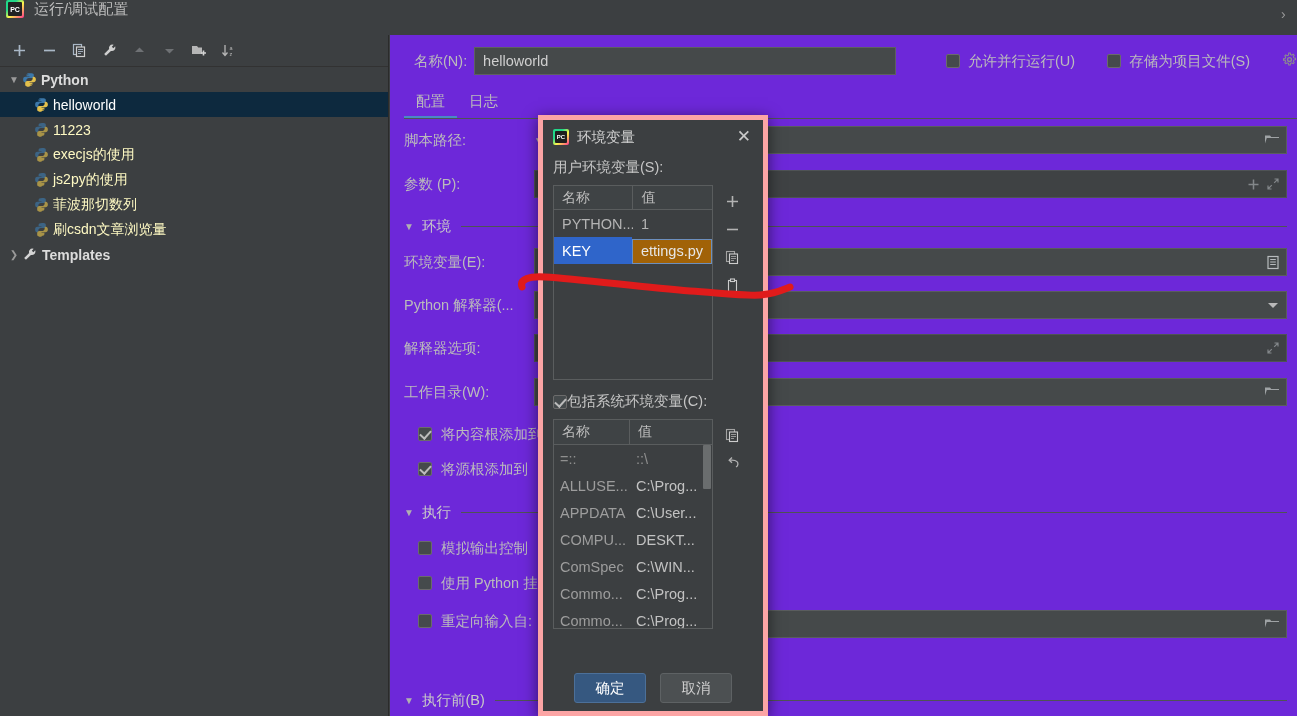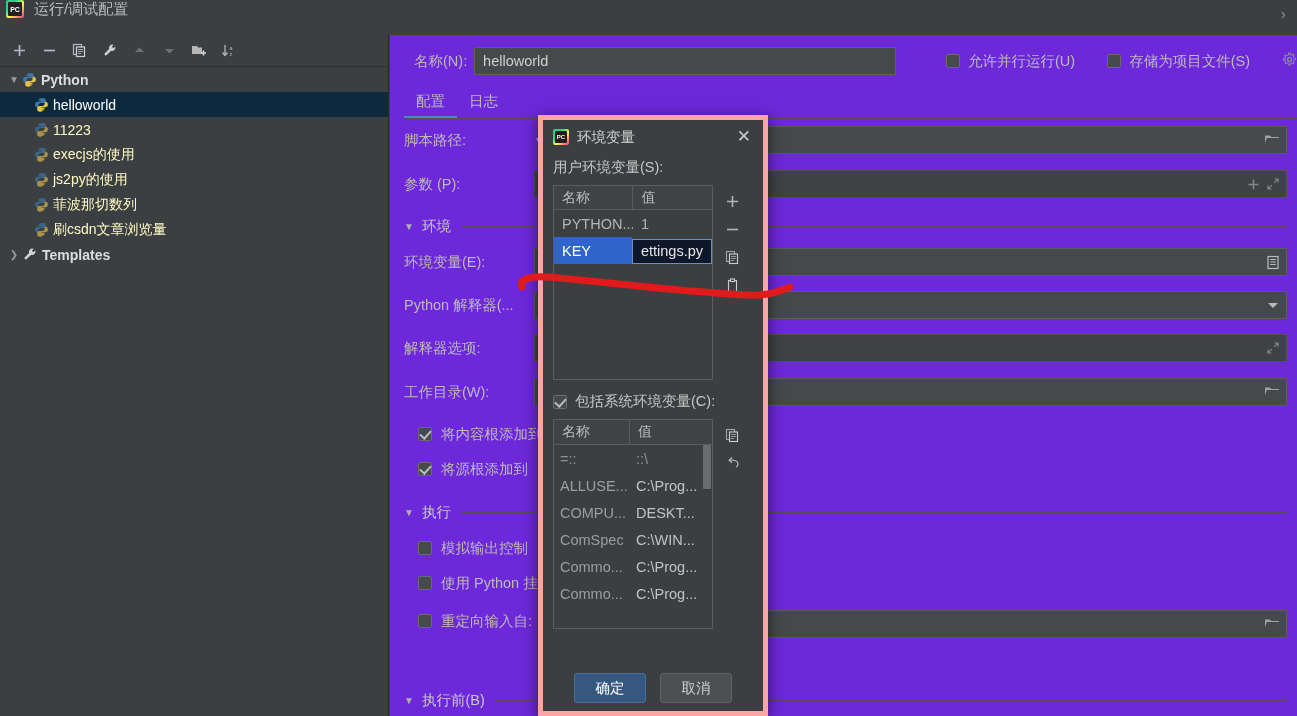--- a/index.html
+++ b/index.html
@@ -167,31 +167,31 @@
     color: #bdbdbd; font-size: 14px;
   }
   .tbl-head .th:first-child { border-right: 1px solid #5a5d5e; }
   .tbl-body { }
   .trow { display: flex; height: 27px; align-items: center; font-size: 14.5px; }
   .trow .td { flex: 1; padding-left: 8px; white-space: nowrap; overflow: hidden; color: #b4b4b4; }
   .trow.sel .td.k {
     background: #2f65ca; color: #ffffff; height: 27px; display: flex; align-items: center;
   }
   .trow.sel .td.v {
-    background: #0f172a; color: #e6e6e6; border: 1px solid #6c8fbe; height: 25px;
+    background: #a16207; color: #e6e6e6; border: 1px solid #6c8fbe; height: 25px;
     display: flex; align-items: center; margin-top: 1px;
   }
   .tbl-side { width: 42px; display: flex; flex-direction: column; align-items: center; padding-top: 2px; }
   .side-btn {
     width: 30px; height: 28px; display: flex; align-items: center; justify-content: center;
     color: #b3b3b3;
   }
   .u-tbl-box { height: 195px; }
 
-  .sys-label { display: flex; align-items: center; gap: 8px; margin: 12px 0 8px 0; }
+  .sys-label { display: flex; align-items: center; margin: 12px 0 8px 0; }
   .sys-tbl { width: 167px; border: 1px solid #5a5d5e; height: 210px; position: relative; overflow: hidden; }
   .sys-rows { }
   .sysrow { display: flex; height: 27px; align-items: center; font-size: 14.5px; }
   .sysrow .sk { width: 76px; padding-left: 6px; color: #9d9d9d; white-space: nowrap; overflow: hidden; }
   .sysrow .sv { flex: 1; padding-left: 6px; color: #c2c2c2; white-space: nowrap; overflow: hidden; }
   .sysrow.first .sk, .sysrow.first .sv { color: #8f8f8f; }
   .sys-scroll {
     position: absolute; right: 1px; top: 25px; width: 8px; height: 44px; background: #6a6d6e; border-radius: 1px;
   }
   .sys-hdr { display: flex; height: 25px; border-bottom: 1px solid #5a5d5e; background: #3f4345; }
@@ -600,20 +600,24 @@
           <div class="sys-rows">
             <div class="sysrow first">
               <div class="sk">=::</div>
               <div class="sv">::\</div>
             </div>
             <div class="sysrow">
               <div class="sk">ALLUSE...</div>
               <div class="sv">C:\Prog...</div>
             </div>
             <div class="sysrow">
+              <div class="sk">APPDATA</div>
+              <div class="sv">C:\User...</div>
+            </div>
+            <div class="sysrow">
               <div class="sk">COMPU...</div>
               <div class="sv">DESKT...</div>
             </div>
             <div class="sysrow">
               <div class="sk">ComSpec</div>
               <div class="sv">C:\WIN...</div>
             </div>
             <div class="sysrow">
               <div class="sk">Commo...</div>
               <div class="sv">C:\Prog...</div>

